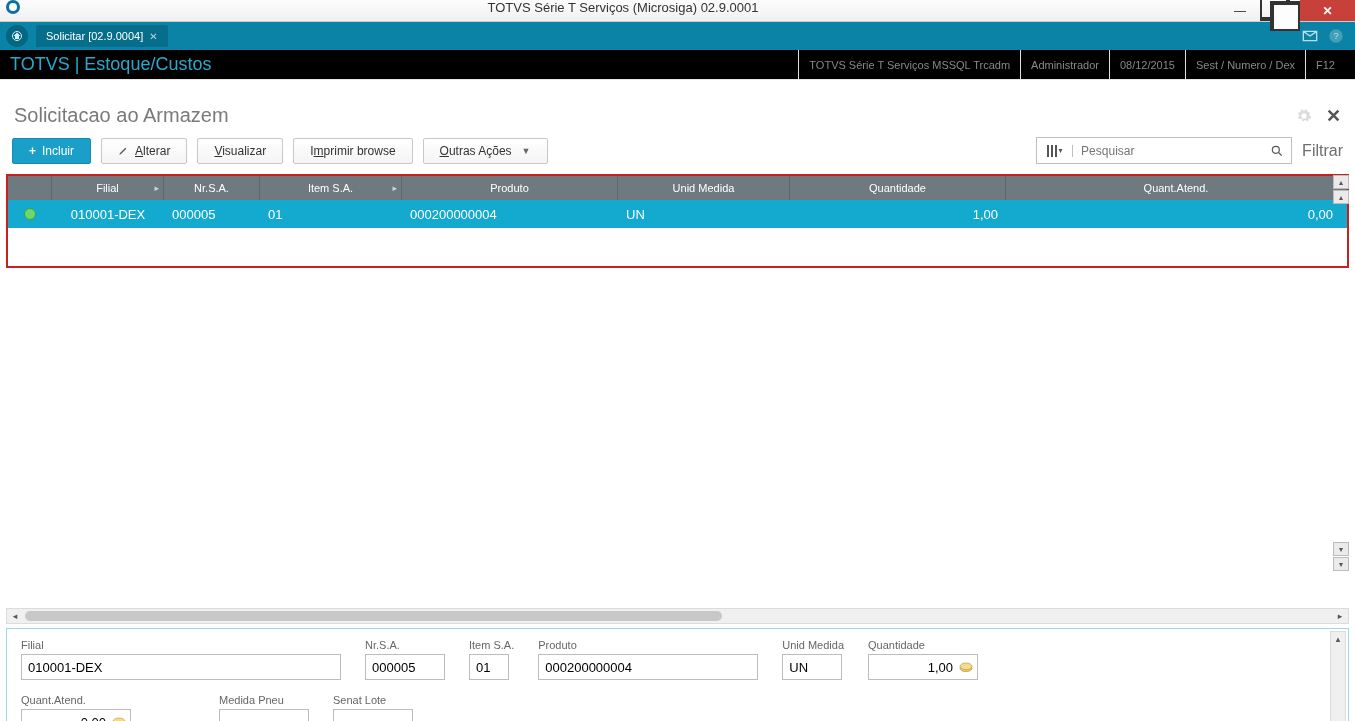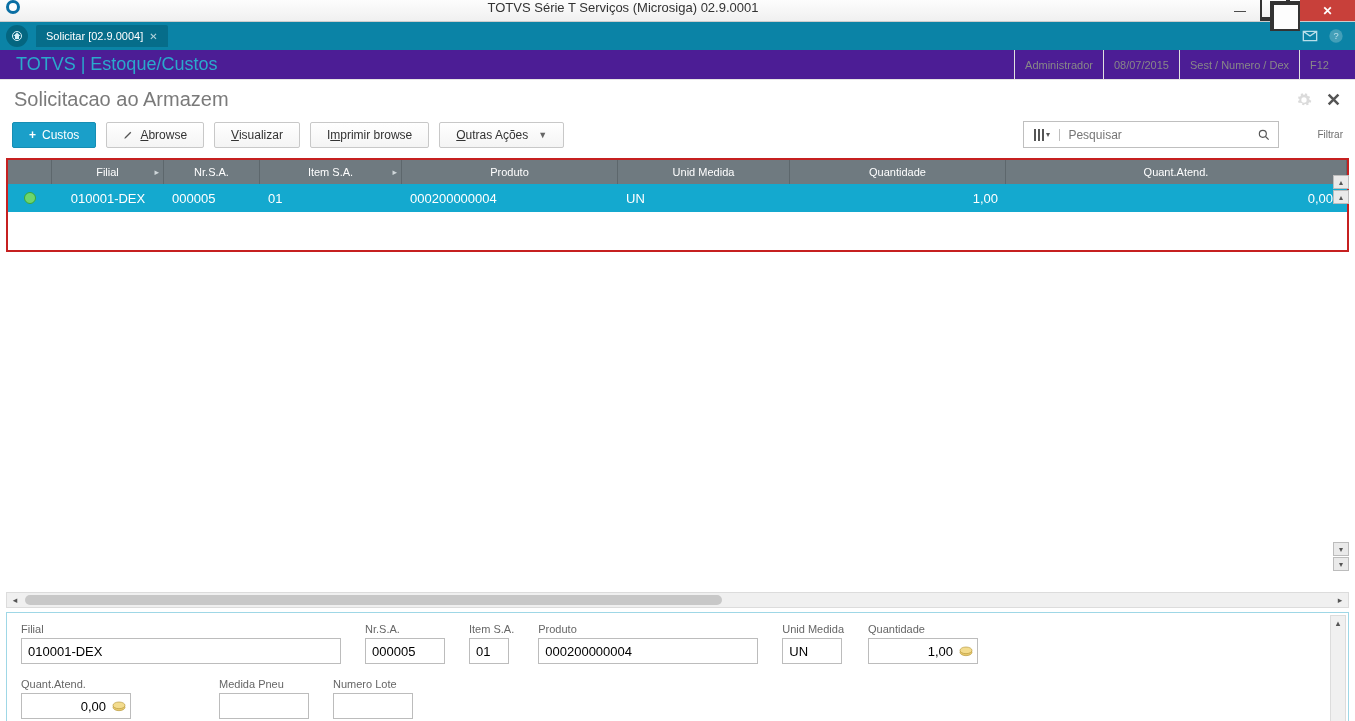--- a/index.html
+++ b/index.html
@@ -15,48 +15,48 @@
 
 .tabbar { height:28px; background:#0b83a6; display:flex; align-items:center; padding:0 6px; color:#fff;}
 .tabbar .homebtn { width:22px; height:22px; border-radius:50%; background:#046680; display:flex; align-items:center; justify-content:center; margin-right:8px;}
 .tabbar .homebtn svg{width:12px;height:12px;fill:#d6eff7;}
 .tabbar .tab { background:#066d8a; padding:5px 10px; font-size:11px; display:flex; align-items:center; gap:6px; border-radius:2px 2px 0 0;}
 .tabbar .tab .x{font-size:10px;opacity:.7;}
 .tabbar .spacer{flex:1;}
 .tabbar .mail, .tabbar .help{width:26px;display:flex;align-items:center;justify-content:center;opacity:.9;}
 .tabbar .mail svg,.tabbar .help svg{width:16px;height:16px;fill:#cdeaf2;}
 
-.crumbbar { height:30px; background:#4c1d95; border-bottom:1px solid #e4e4e4; display:flex; align-items:center; padding:0 16px;}
+.crumbbar { height:30px; background:#000000; border-bottom:1px solid #e4e4e4; display:flex; align-items:center; padding:0 10px;}
 .crumbbar .crumb { color:#2aa9cc; font-size:18px; font-weight:400;}
 .crumbbar .spacer{flex:1;}
 .crumbbar .meta { color:#888; font-size:11px; padding:0 10px; border-left:1px solid #e0e0e0; height:100%; display:flex; align-items:center;}
 .crumbbar .meta:first-of-type{border-left:none;}
 
-.pagetitle-row{display:flex;align-items:center;padding:8px 14px 4px;}
+.pagetitle-row{display:flex;align-items:center;padding:8px 14px 4px;margin-top:16px;}
 .pagetitle { font-size:20px; color:#7a7a7a; font-weight:400;}
 .pagetitle-row .spacer{flex:1;}
 .gear{width:16px;height:16px;opacity:.35;margin-right:14px;}
 .closex{font-size:18px;font-weight:bold;color:#555;cursor:pointer;}
 
 .toolbar { display:flex; align-items:center; padding:6px 12px 10px; gap:10px;}
 .btn { height:26px; padding:0 16px; border:1px solid #c8c8c8; background:linear-gradient(#fff,#f4f4f4); border-radius:2px; font-size:12px; display:flex; align-items:center; gap:6px; cursor:pointer;}
 .btn.primary { background:#1a9fc9; border-color:#168eb4; color:#fff;}
 .btn .plus{font-weight:bold;}
 .btn .pen{width:11px;height:11px;}
 .btn .dd{margin-left:4px;font-size:9px;color:#666;}
 .toolbar .spacer{flex:1;}
 .searchgroup{display:flex;align-items:center;border:1px solid #bfbfbf;height:27px;}
 .searchgroup .viewbtn{width:36px;border-right:1px solid #bfbfbf;display:flex;align-items:center;justify-content:center;gap:2px;}
 .searchgroup .viewbtn .bars{display:flex;gap:2px;}
 .searchgroup .viewbtn .bars span{width:2px;height:12px;background:#555;}
 .searchgroup .viewbtn .arr{font-size:8px;color:#555;}
 .searchgroup input{border:none;outline:none;width:190px;padding:0 8px;font-size:12px;}
 .searchgroup .mag{width:28px;display:flex;align-items:center;justify-content:center;}
 .searchgroup .mag svg{width:14px;height:14px;fill:#555;}
-.filterlink{font-size:10px;color:#6e6e6e;margin-left:28px;}
+.filterlink{font-size:16px;color:#6e6e6e;margin-left:0;}
 
 .gridwrap{position:relative;margin:0 6px;border:2px solid #c62020;height:94px;}
 .gridhead{display:flex;background:#6f7a80;color:#fff;font-size:11px;height:24px;}
 .gh{display:flex;align-items:center;justify-content:center;border-right:1px solid #5d676c;position:relative;}
 .gh.status{width:44px;}
 .gh.filial{width:112px;}
 .gh.nrsa{width:96px;}
 .gh.itemsa{width:142px;}
 .gh.produto{width:216px;}
 .gh.unid{width:172px;}
@@ -137,45 +137,46 @@
       <svg viewBox="0 0 24 24">
         <circle cx="12" cy="12" r="10" fill="#4aa3ba"></circle>
         <text x="12" y="17" text-anchor="middle" font-size="14" fill="#cdeaf2">?</text>
       </svg>
     </div>
 </div>
 
 <div class="crumbbar">
   <span class="crumb">TOTVS | Estoque/Custos</span>
   <div class="spacer"></div>
+  <span class="meta">TOTVS Série T Serviços MSSQL Trcadm</span>
   <span class="meta">Administrador</span>
-  <span class="meta">08/07/2015</span>
+  <span class="meta">08/12/2015</span>
   <span class="meta">Sest / Numero / Dex</span>
   <span class="meta">F12</span>
 </div>
 
 <div class="pagetitle-row">
   <div class="pagetitle">Solicitacao ao Armazem</div>
   <div class="spacer"></div>
   <svg class="gear" viewBox="0 0 24 24">
       <path fill="#999" d="M12 8a4 4 0 100 8 4 4 0 000-8zm9 4l2 1-1 3-2-.5-1.5 1.5.5 2-3 1-1-2h-2l-1 2-3-1 .5-2L6 16l-2 .5-1-3 2-1v-2l-2-1 1-3 2 .5L7.5 5 7 3l3-1 1 2h2l1-2 3 1-.5 2L18 6.5l2-.5 1 3-2 1z"></path>
     </svg>
   <span class="closex">✕</span>
 </div>
 
 <div class="toolbar">
   <div class="btn primary">
       <span class="plus">+</span>
-      <span>Custos</span>
+      <span>Incluir</span>
     </div>
   <div class="btn">
     <svg class="pen" viewBox="0 0 24 24">
         <path d="M3 21l3-1 12-12-2-2L4 18z" fill="#555"></path>
       </svg>
-    <span><u class="ak">A</u><span>browse</span></span>
+    <span><u class="ak">A</u><span>lterar</span></span>
   </div>
   <div class="btn">
       <span><u class="ak">V</u>isualizar</span>
     </div>
   <div class="btn">
       <span>I<u class="ak">m</u>primir browse</span>
     </div>
   <div class="btn">
       <span><u class="ak">O</u>utras Ações</span>
       <span class="dd">▼</span>
@@ -277,20 +278,20 @@
   </div>
   <div class="row">
     <div class="field"><label>Quant.Atend.</label>
       <span class="withicon"><input style="width: 110px; text-align: right; padding-right: 24px;" value="0,00">
       <svg class="ic" viewBox="0 0 24 24">
             <ellipse cx="12" cy="14" rx="9" ry="5" fill="#e8c96b" stroke="#b89a3f"></ellipse>
             <ellipse cx="12" cy="11" rx="9" ry="5" fill="#f3dc8e" stroke="#b89a3f"></ellipse>
           </svg></span>
     </div>
     <div class="field" style="margin-left:64px"><label>Medida Pneu</label><input style="width: 90px;" value=""></div>
-    <div class="field"><label>Numero Lote</label><input style="width: 80px;" value=""></div>
+    <div class="field"><label>Senat Lote</label><input style="width: 80px;" value=""></div>
   </div>
   <div class="vsb" style="display:flex;flex-direction:column;">
     <div class="t">▴</div>
     <div class="track"></div>
 
   </div>
 </div>
 
 </body></html>

